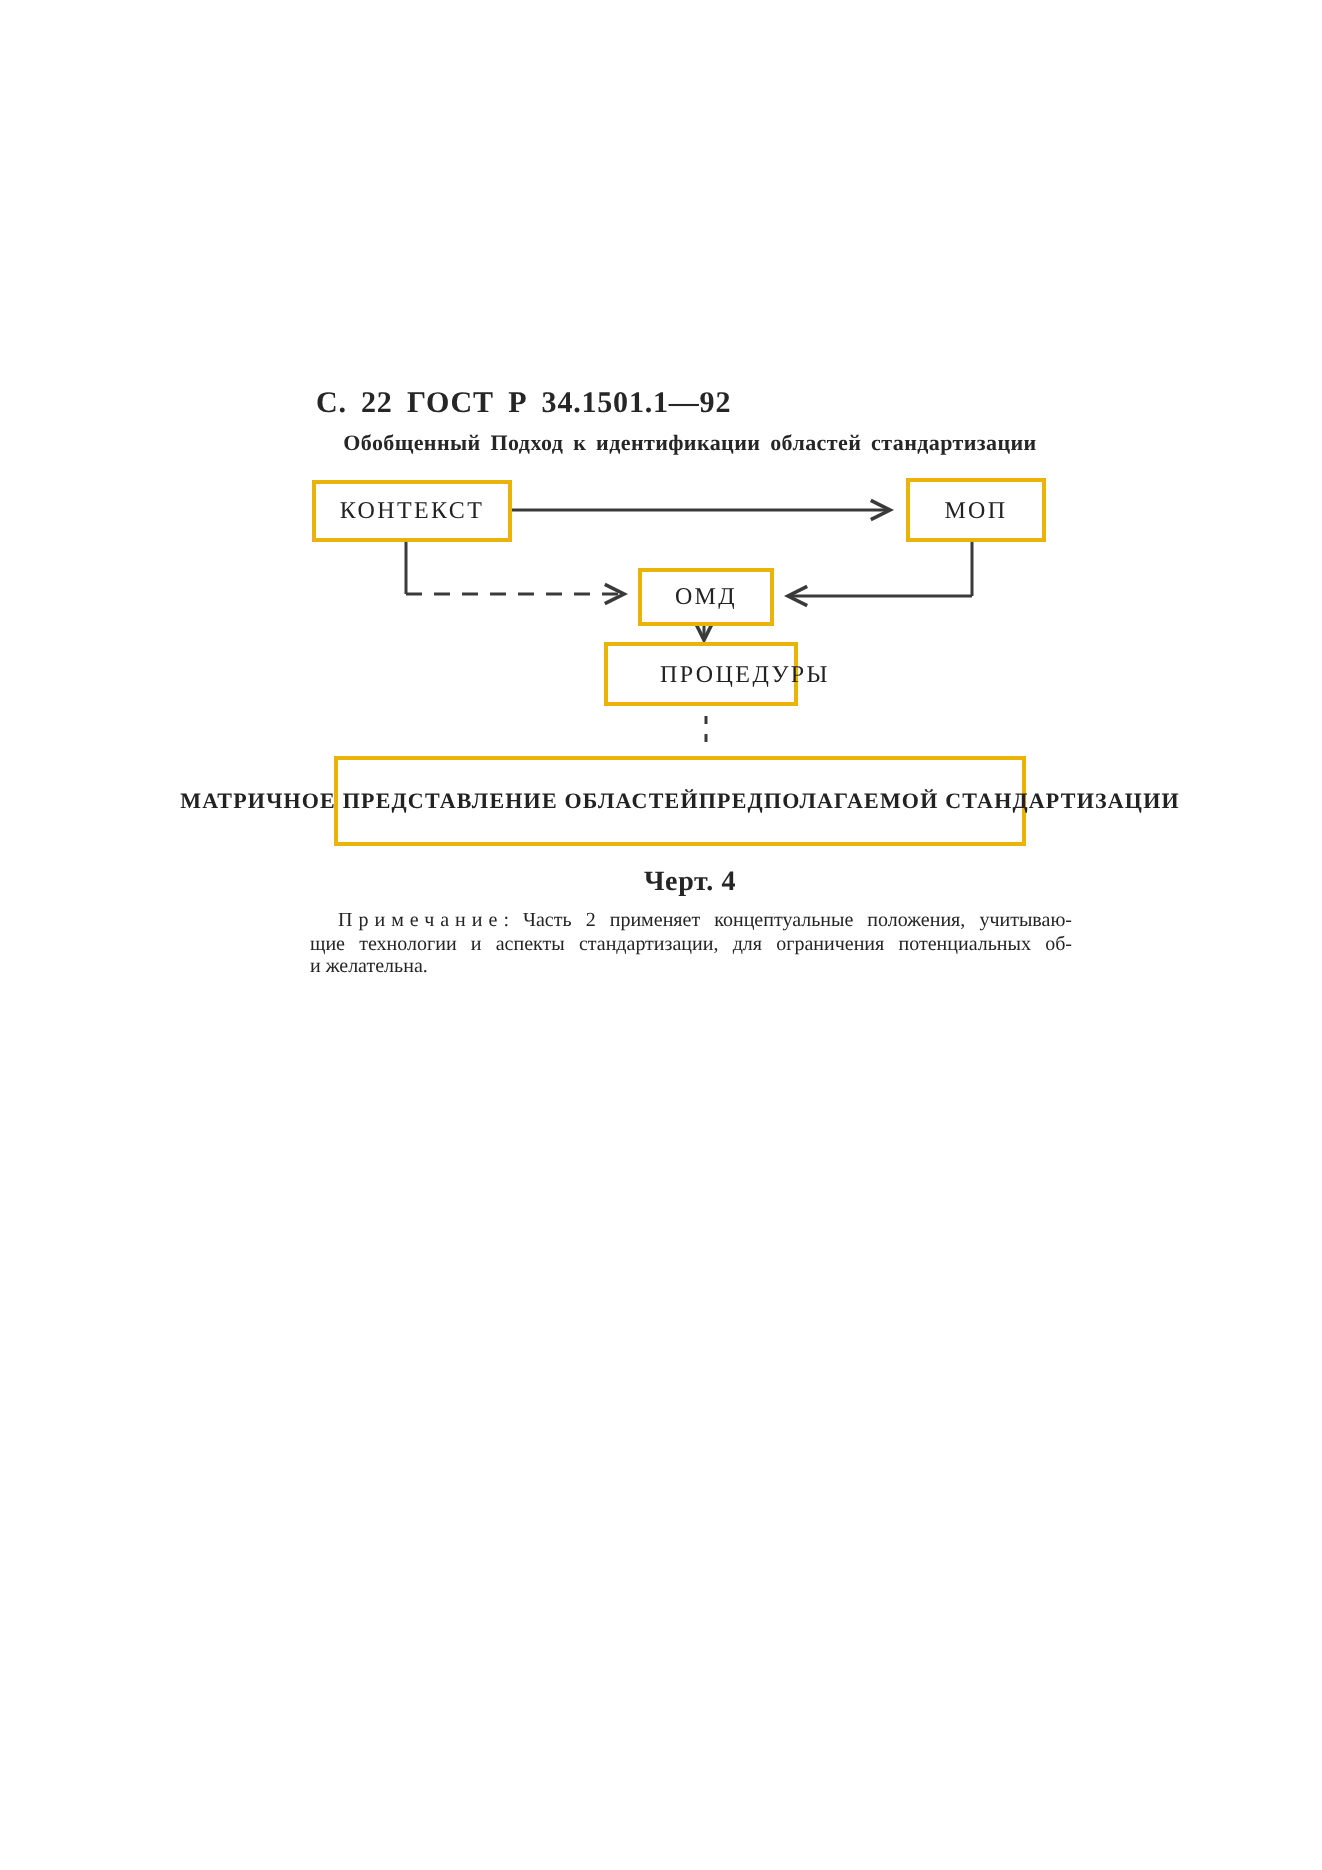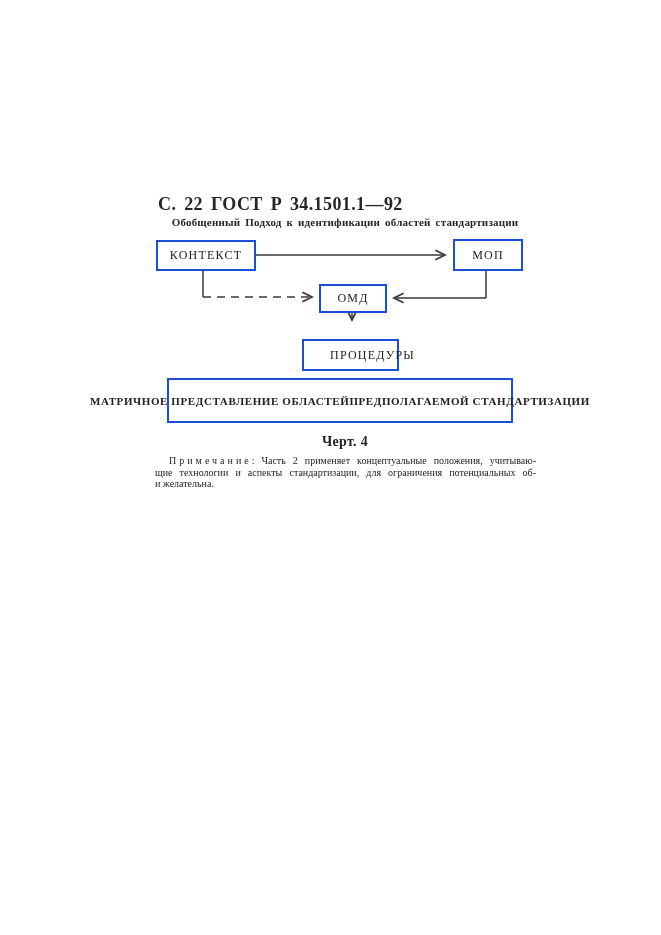--- a/index.html
+++ b/index.html
@@ -9,21 +9,21 @@
     height: 935px;
     background: #ffffff;
     font-family: "Liberation Serif", "DejaVu Serif", serif;
     color: #262626;
     overflow: hidden;
   }
   .doc-header {
     position: absolute;
     left: 158px;
     top: 194px;
-    font-size: 18px;
+    font-size: 15px;
     font-weight: bold;
     letter-spacing: 0.4px;
     word-spacing: 3px;
     white-space: nowrap;
   }
   .fig-title {
     position: absolute;
     left: 150px;
     top: 216px;
     width: 390px;
@@ -31,35 +31,35 @@
     font-size: 11px;
     font-weight: bold;
     letter-spacing: 0.2px;
     word-spacing: 2px;
     white-space: nowrap;
   }
   .diagram { position: absolute; left: 0; top: 0; width: 661px; height: 935px; }
   .connectors { position: absolute; left: 0; top: 0; pointer-events: none; }
   .dbox {
     position: absolute;
-    border: 2px solid #1d4ed8;
+    border: 2px solid #eab308;
     background: #ffffff;
     display: flex;
     align-items: center;
     justify-content: center;
     box-sizing: border-box;
     font-size: 12px;
     letter-spacing: 1.2px;
     color: #222222;
     white-space: nowrap;
   }
   .dbox.context    { left: 156px; top: 240px; width: 100px; height: 31px; }
   .dbox.mop        { left: 453px; top: 239px; width: 70px;  height: 32px; }
   .dbox.omd        { left: 319px; top: 284px; width: 68px;  height: 29px; }
-  .dbox.procedures { left: 302px; top: 339px; width: 97px;  height: 32px; padding-left: 44px; }
+  .dbox.procedures { left: 302px; top: 321px; width: 97px;  height: 32px; padding-left: 44px; }
   .dbox.matrix {
     left: 167px; top: 378px; width: 346px; height: 45px;
     flex-direction: row;
     font-weight: bold;
     font-size: 11px;
     letter-spacing: 0.6px;
     line-height: 16px;
   }
   .caption {
     position: absolute;

